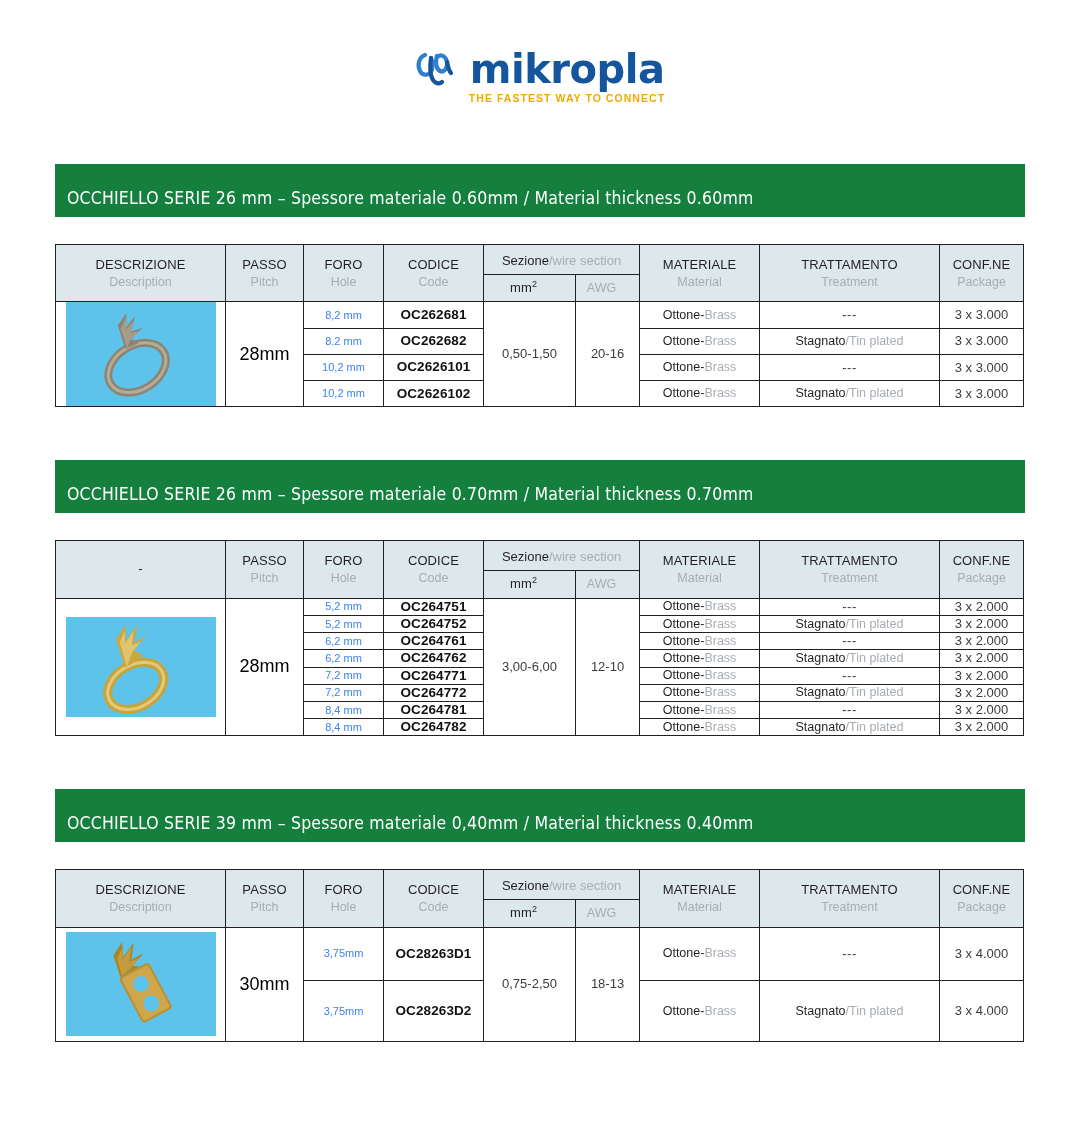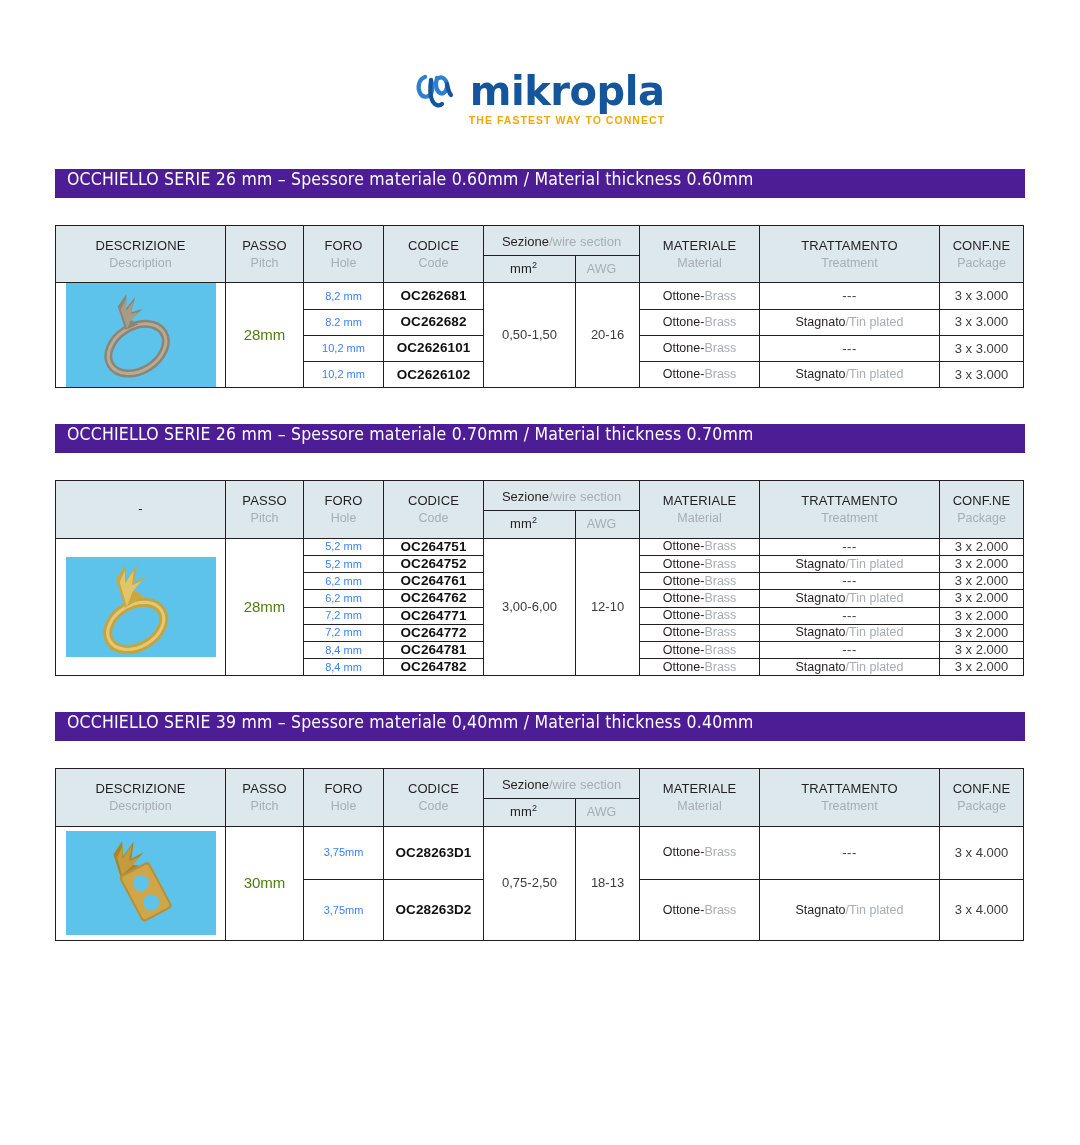--- a/index.html
+++ b/index.html
@@ -11,21 +11,21 @@
     width: 1080px;
     height: 1145px;
     font-family: "Liberation Sans", sans-serif;
     color: #231f20;
     overflow: hidden;
   }
 
   
   .logo-wrap {
     width: 1080px;
-    padding-top: 71px;
+    padding-top: 49px;
     display: flex;
     justify-content: center;
     align-items: flex-start;
   }
   .logo {
     display: flex;
     flex-direction: column;
     align-items: flex-start;
   }
   .logo-top {
@@ -60,28 +60,29 @@
 
   
   .sheet {
     width: 970px;
     margin: 0 auto;
   }
   .section {
     width: 970px;
   }
   .section-bar {
-    background: #4c1d95;
+    background: #15803d;
     color: #ffffff;
     font-family: "DejaVu Sans Condensed", "Liberation Sans", sans-serif;
     font-size: 17.5px;
     letter-spacing: 0.2px;
-    padding: 0 12px 9px 12px;
+    padding: 24px 12px 9px 12px;
     box-sizing: border-box;
     white-space: nowrap;
+    margin-top: 17px;
   }
 
   
   table.cat {
     border-collapse: collapse;
     width: 968px;
     table-layout: fixed;
     font-size: 12.5px;
   }
   table.cat td, table.cat th {
@@ -129,21 +130,21 @@
   }
   .hole { color: #3b82f6; font-size: 11px; }
   .code { font-weight: bold; font-size: 13.5px; color: #111111; letter-spacing: 0.1px; }
   .sect { color: #3c3c3c; font-size: 13px; }
   .mat-it { color: #231f20; font-size: 12.5px; }
   .mat-en { color: #a7adb2; font-size: 12.5px; }
   .treat-it { color: #231f20; font-size: 12.5px; }
   .treat-en { color: #a7adb2; font-size: 12.5px; }
   .treat-none { color: #3c3c3c; font-size: 13px; letter-spacing: 0.5px; }
   .pack { color: #3c3c3c; font-size: 13px; }
-  .pitch { color: #4d7c0f; font-size: 15px; }
+  .pitch { color: #000000; font-size: 18px; }
   .dash-head { color: #231f20; font-size: 13px; }
 
   
   .photo-cell {
     padding: 6px;
     background: #ffffff;
   }
   .photo {
     width: 150px;
     height: 104px;

